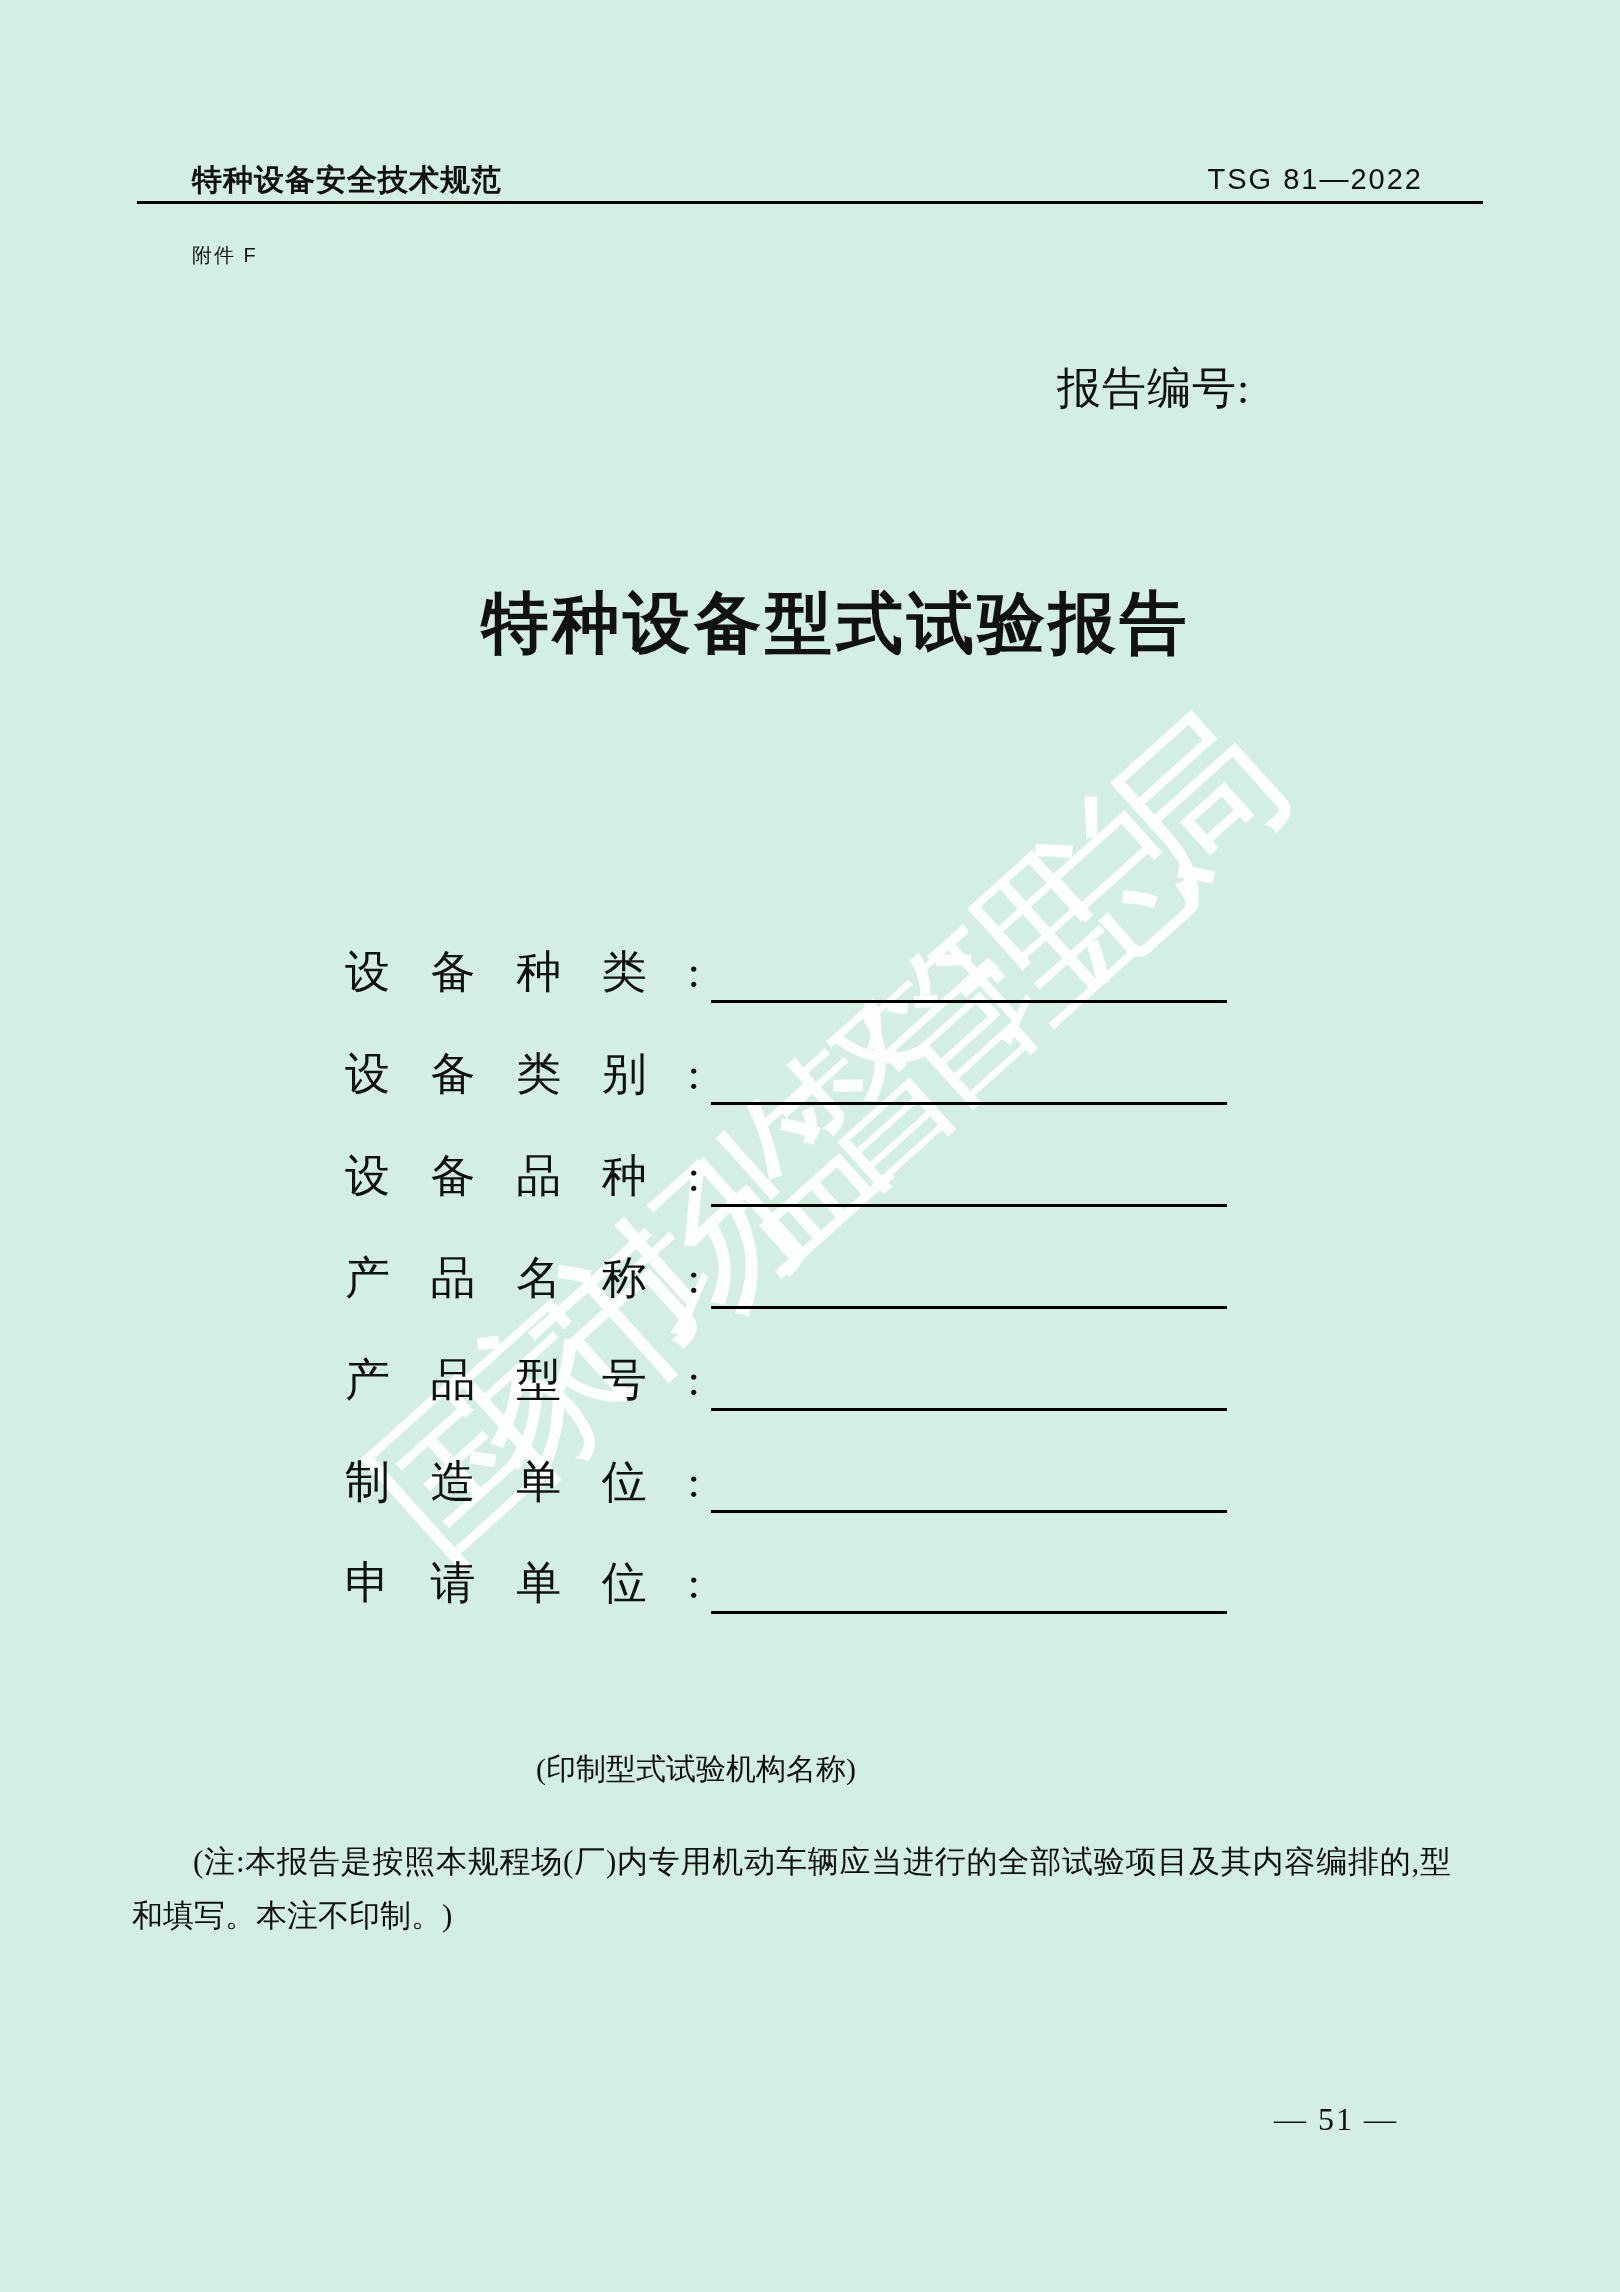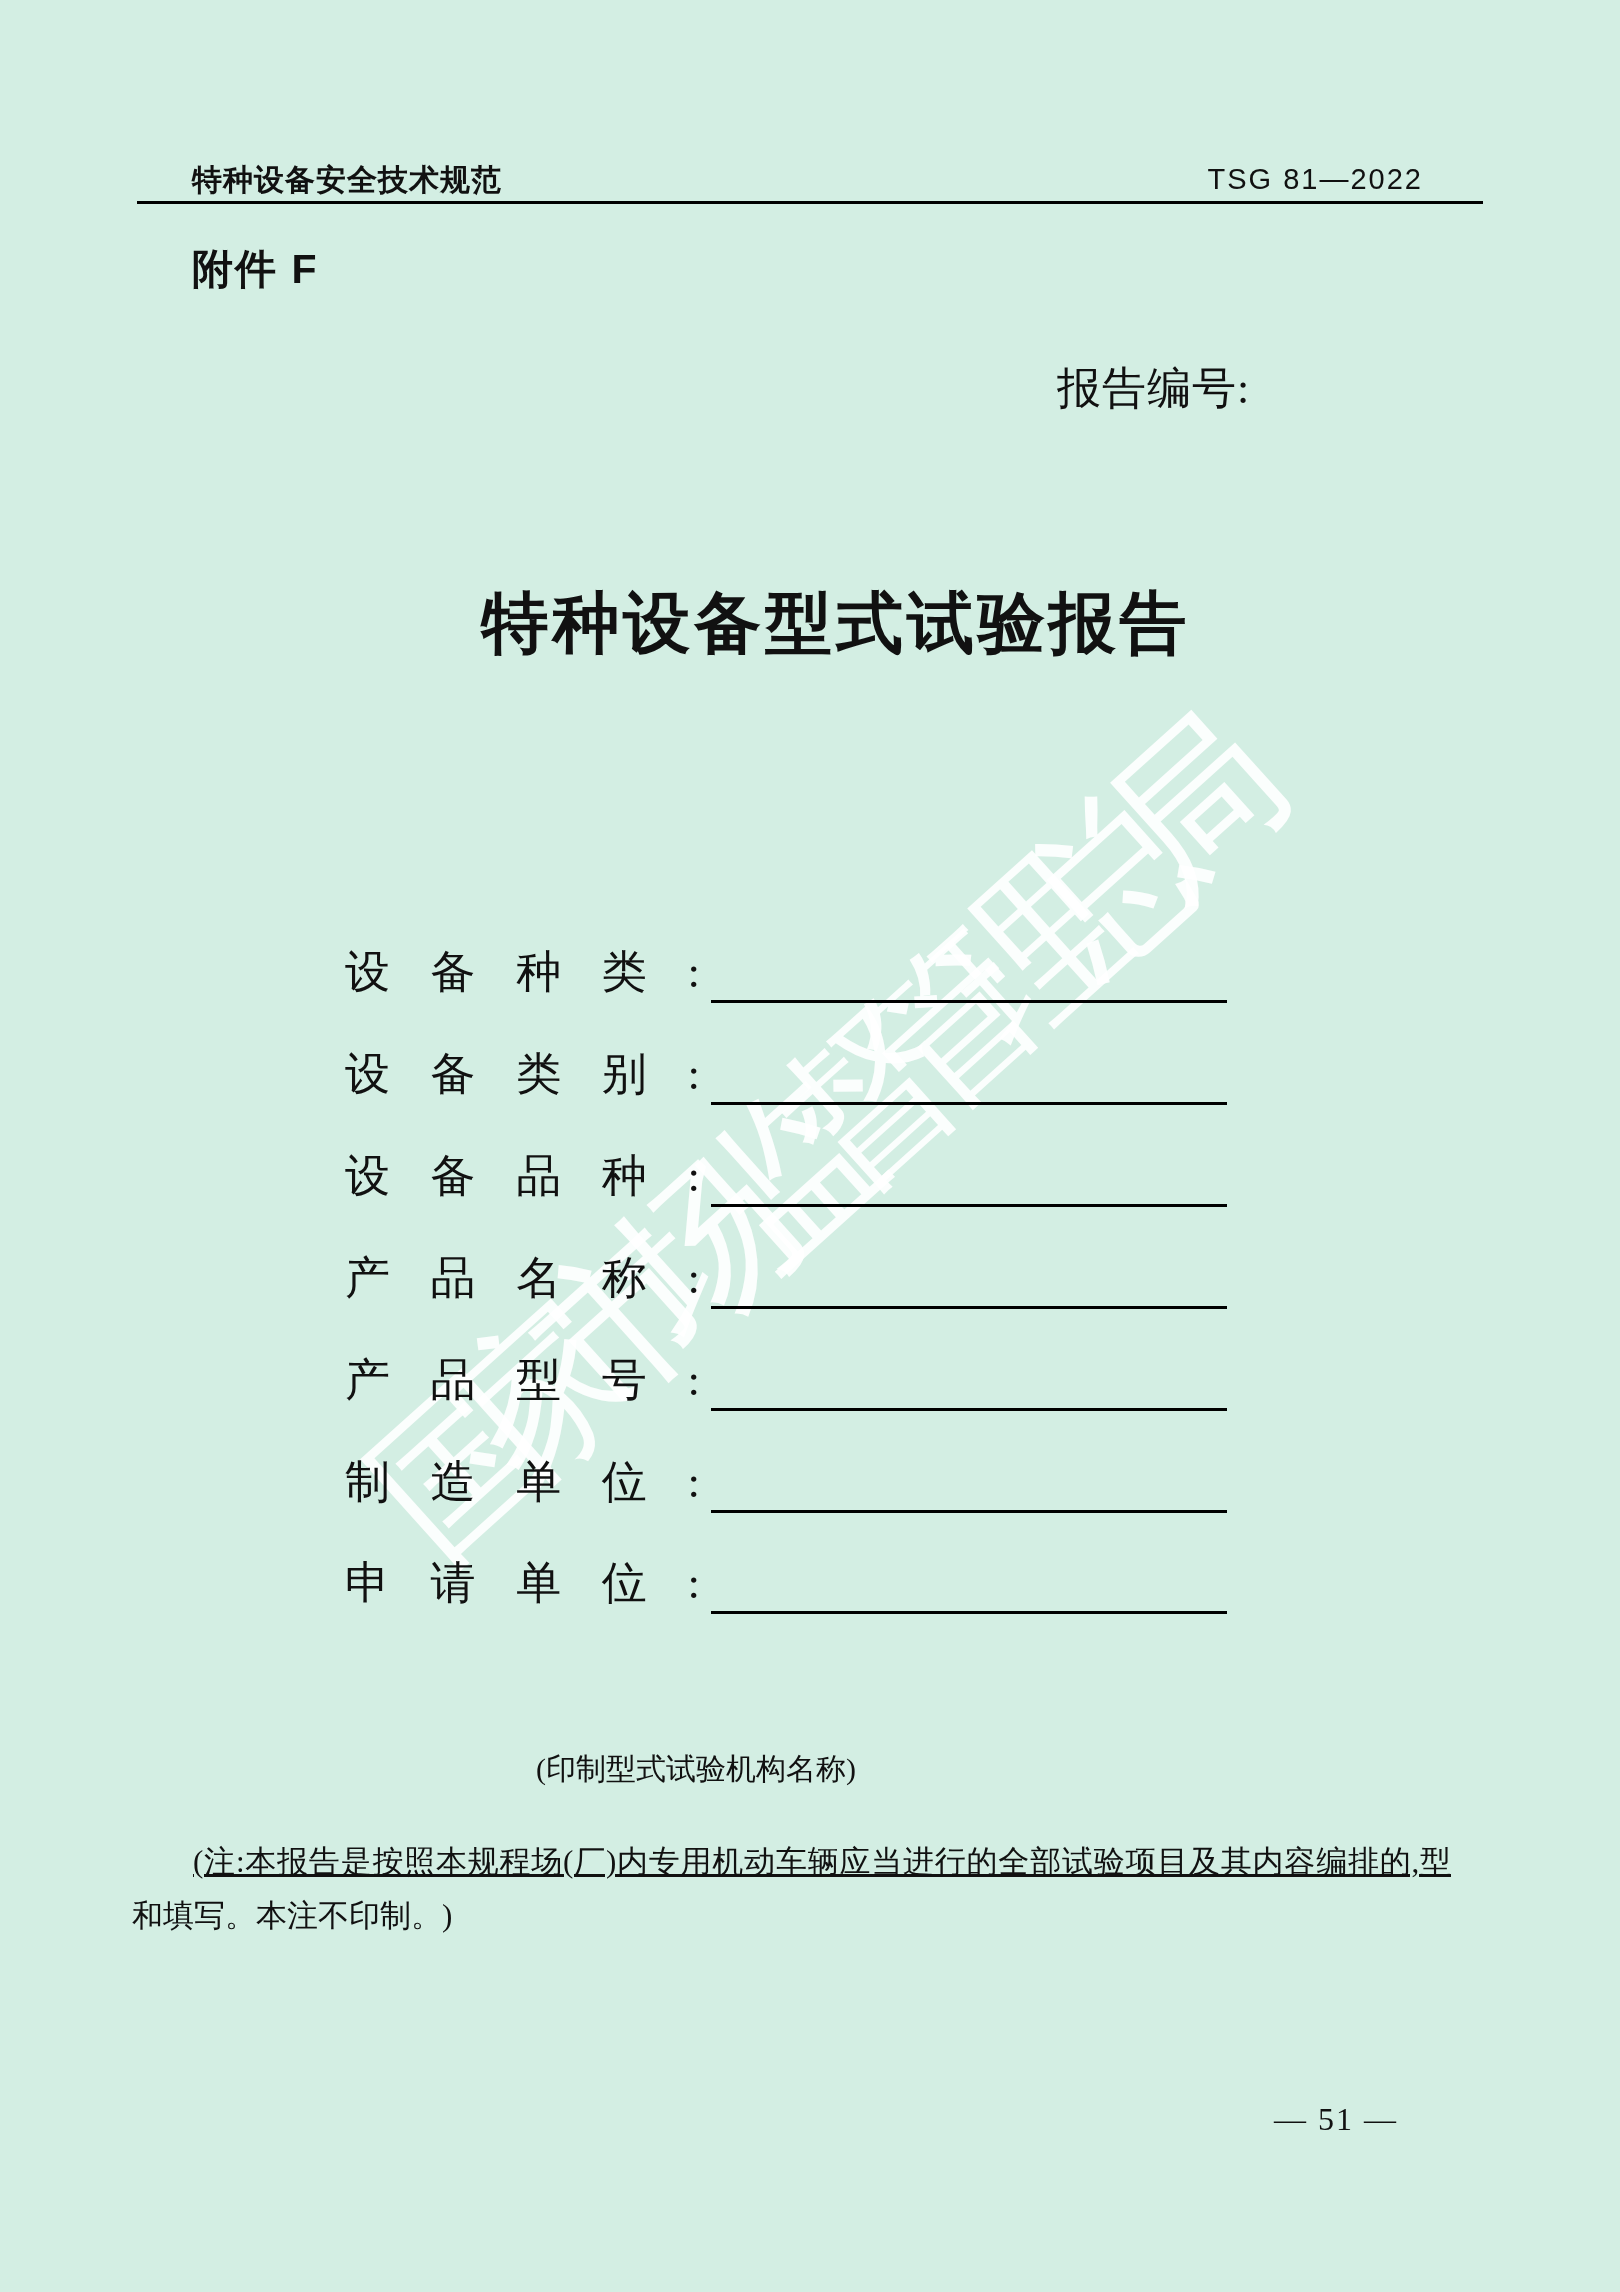--- a/index.html
+++ b/index.html
@@ -42,22 +42,22 @@
     letter-spacing: 2px;
   }
   .hdr-rule {
     left: 137px; top: 201px;
     width: 1346px; height: 2.9px;
     background: #000;
   }
   .attachment {
     left: 192px; top: 242px;
     font-family: "Liberation Sans", "DejaVu Sans", sans-serif;
-    font-weight: bold;
-    font-size: 41px;
+    font-weight: normal;
+    font-size: 20px;
     letter-spacing: 2px;
   }
   .report-no {
     left: 1057px; top: 359px;
     font-size: 44px;
     letter-spacing: 1px;
   }
   .doc-title {
     left: 0; top: 578px;
     width: 1620px;
@@ -102,21 +102,21 @@
     font-size: 30px;
   }
   .footnote {
     left: 132px; top: 1835px;
     width: 1319px;
     font-size: 31px;
     line-height: 54px;
   }
   .footnote .ln { text-align: justify; }
   .footnote .ln.stretch { text-align-last: justify; }
-  .footnote .ln.first { padding-left: 61px; box-sizing: border-box; text-decoration: underline; }
+  .footnote .ln.first { padding-left: 61px; box-sizing: border-box; }
   .page-num {
     left: 1274px; top: 2101px;
     width: 196px;
     text-align: left;
     font-size: 32px;
     letter-spacing: 2px;
   }
 </style>
 </head>
 <body>

